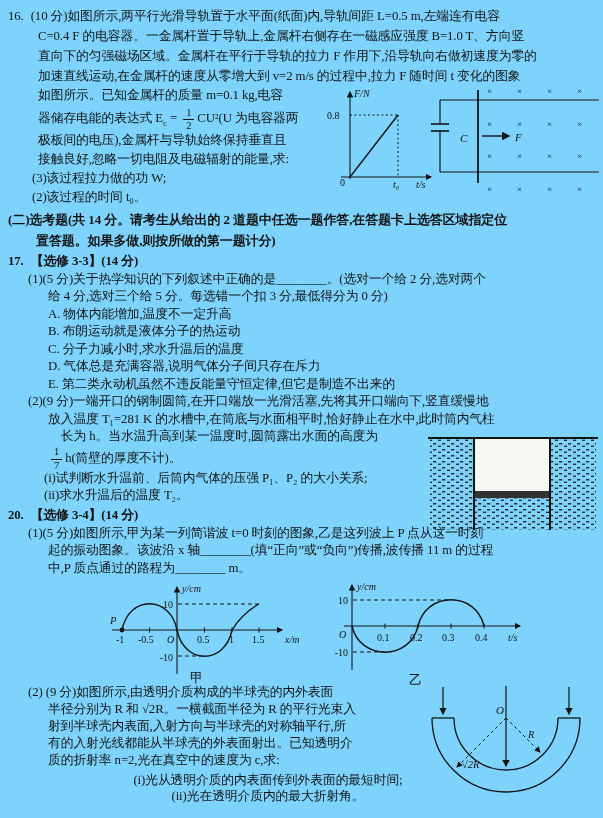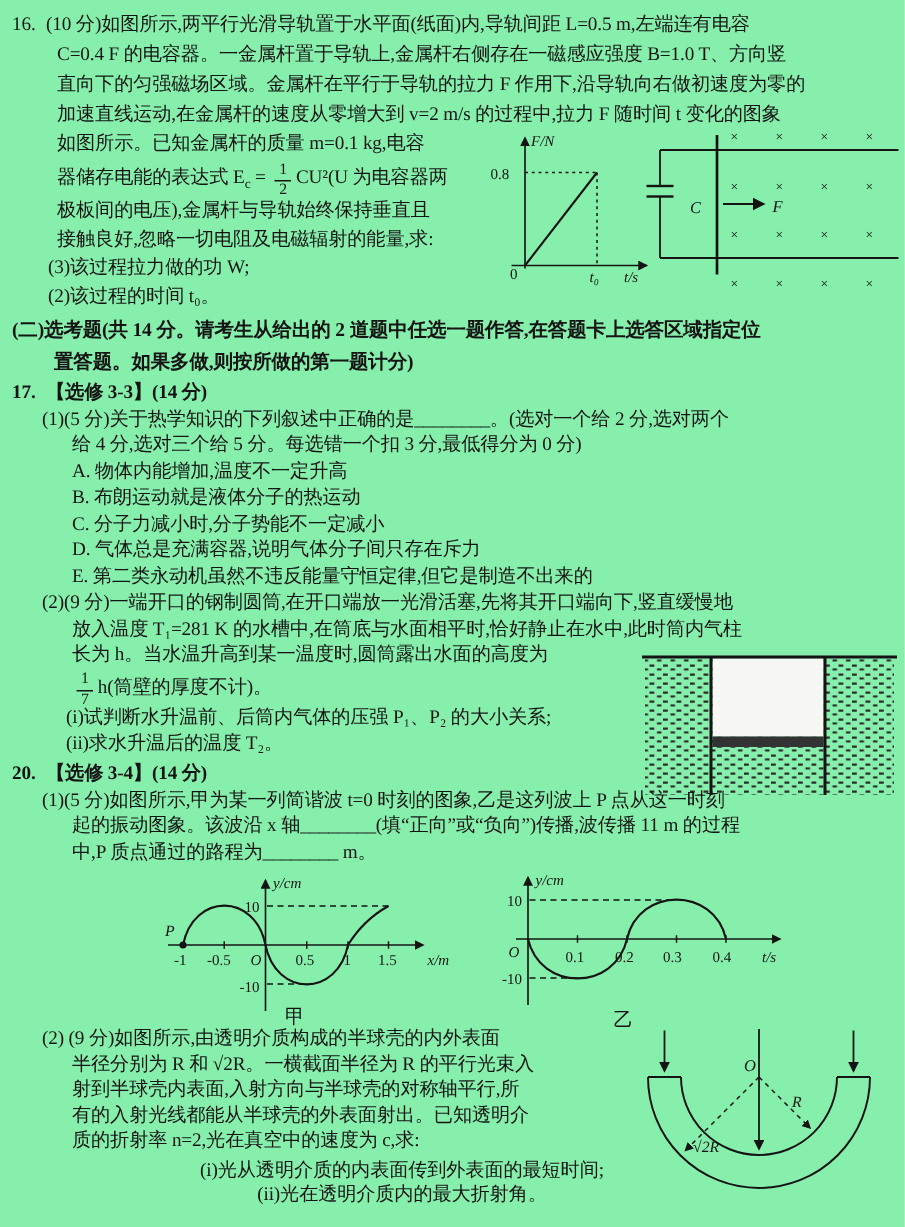--- a/index.html
+++ b/index.html
@@ -1,16 +1,16 @@
 <!DOCTYPE html>
 <html><head>
 <meta charset="utf-8">
 <style>
   html,body{margin:0;padding:0;}
-  .page{position:relative;width:603px;height:818px;background:#86efac;overflow:hidden;
+  .page{position:relative;width:603px;height:818px;background:#7dd3fc;overflow:hidden;
         font-family:"Liberation Serif","DejaVu Serif",serif;color:#141414;font-size:12.8px;}
   .q{position:absolute;}
   .ln{white-space:nowrap;letter-spacing:-0.1px;}
   .lh20{line-height:20px;}
   .lh19{line-height:19px;}
   .lh175{line-height:17.5px;}
   .lh17{line-height:17px;}
   .lh16{line-height:16px;}
   .frline{height:26px;line-height:26px;}
   .frline24{height:24px;line-height:24px;}
@@ -116,26 +116,26 @@
     <div class="ln" style="line-height:21px;">(二)选考题(共 14 分。请考生从给出的 2 道题中任选一题作答,在答题卡上选答区域指定位</div>
     <div class="ln pad28" style="line-height:21px;">置答题。如果多做,则按所做的第一题计分)</div>
   </section>
 
   <section class="q" style="top:253px;left:8px;width:592px;">
     <div class="ln lh175 bold"><span class="qnum">17.</span><span>【选修 3-3】(14 分)</span></div>
     <div class="ln lh175 pad20">(1)(5 分)关于热学知识的下列叙述中正确的是________。(选对一个给 2 分,选对两个</div>
     <div class="ln lh175 pad40">给 4 分,选对三个给 5 分。每选错一个扣 3 分,最低得分为 0 分)</div>
     <div class="ln lh175 pad40">A. 物体内能增加,温度不一定升高</div>
     <div class="ln lh175 pad40">B. 布朗运动就是液体分子的热运动</div>
-    <div class="ln lh175 pad40">C. 分子力减小时,分子势能不一定减小</div>
+    <div class="ln lh175 pad40">C. 分子力减小时,求水升温后的温度</div>
     <div class="ln lh175 pad40">D. 气体总是充满容器,说明气体分子间只存在斥力</div>
     <div class="ln lh175 pad40">E. 第二类永动机虽然不违反能量守恒定律,但它是制造不出来的</div>
     <div class="ln lh175 pad20">(2)(9 分)一端开口的钢制圆筒,在开口端放一光滑活塞,先将其开口端向下,竖直缓慢地</div>
     <div class="ln lh175 pad40">放入温度 T₁=281 K 的水槽中,在筒底与水面相平时,恰好静止在水中,此时筒内气柱</div>
-    <div class="ln lh175 pad40" style="width:330px;">长为 h。当水温升高到某一温度时,圆筒露出水面的高度为</div>
+    <div class="ln lh175 pad40" style="width:330px;text-align:right;">长为 h。当水温升高到某一温度时,圆筒露出水面的高度为</div>
     <div class="ln frline24 pad40">
       <span class="frac"><span class="fn">1</span><span class="fd">7</span></span><span>h(筒壁的厚度不计)。</span>
     </div>
     <div class="ln lh175 pad36">(i)试判断水升温前、后筒内气体的压强 P₁、P₂ 的大小关系;</div>
     <div class="ln lh175 pad36">(ii)求水升温后的温度 T₂。</div>
   </section>
 
   <div class="fig" style="left:424px;top:430px;">
     <svg width="178" height="102" viewBox="0 0 178 102">
       <defs>

